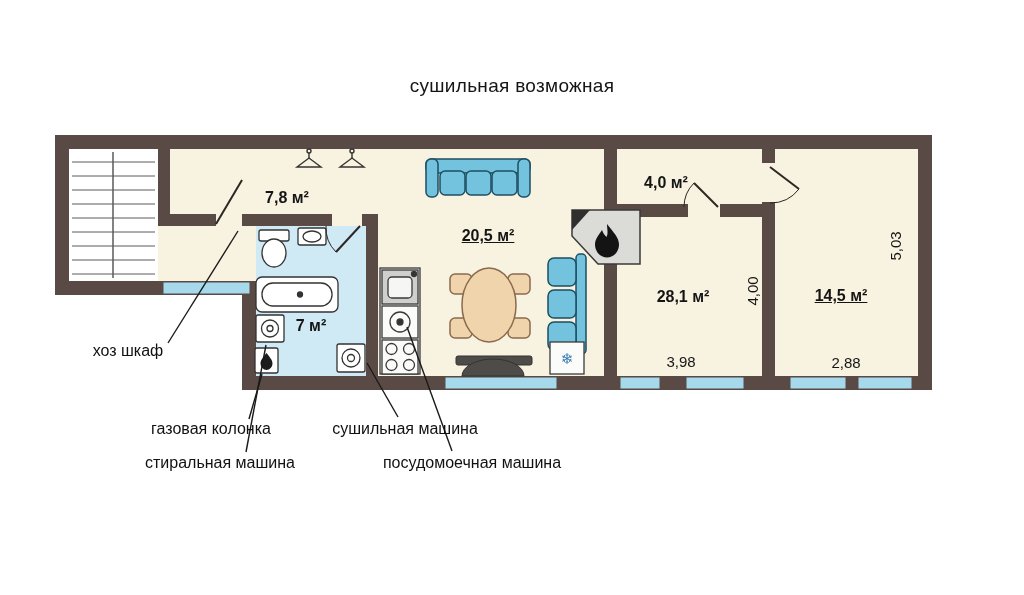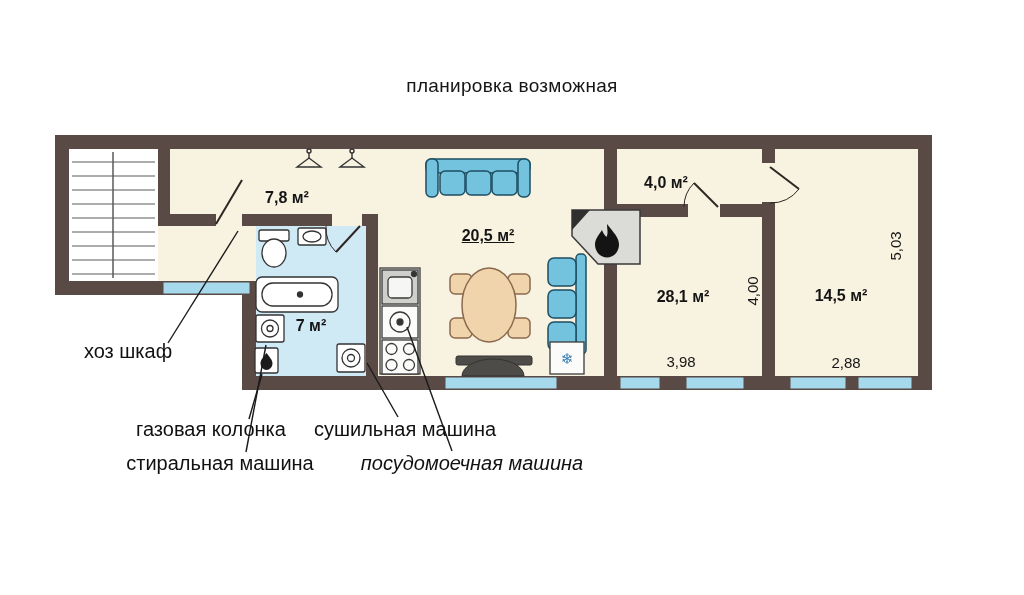--- a/index.html
+++ b/index.html
@@ -4,21 +4,21 @@
 <style>
   html,body{margin:0;padding:0;background:#fff;}
   body{font-family:"Liberation Sans",sans-serif;}
   #canvas{position:relative;width:1024px;height:595px;background:#ffffff;overflow:hidden;}
   #plan-svg{position:absolute;left:0;top:0;}
   .lbl{position:absolute;transform:translate(-50%,-50%);white-space:nowrap;color:#151515;}
   .title{font-size:19px;font-weight:500;letter-spacing:.3px;}
   .area{font-size:16px;font-weight:600;}
   .dim{font-size:15px;font-weight:500;}
   .vert{transform:translate(-50%,-50%) rotate(-90deg);}
-  .callout{font-size:20px;font-weight:400;color:#111;}
+  .callout{font-size:16px;font-weight:400;color:#111;}
 </style>
 </head>
 <body>
 
 <div id="canvas">
 
   <svg id="plan-svg" width="1024" height="595" viewBox="0 0 1024 595">
 
     <path d="M69 149H918V376H256V295H69Z" fill="#f8f2e0"></path>
     <rect x="256" y="226" width="110" height="150" fill="#cfe9f5"></rect>
@@ -163,33 +163,33 @@
 
     <g stroke="#1a1a1a" stroke-width="1.4" fill="none">
       <path d="M168 343L238 231"></path>
       <path d="M249 419L262 374"></path>
       <path d="M246 452L266 345"></path>
       <path d="M398 417L367 363"></path>
       <path d="M452 451L407 327"></path>
     </g>
   </svg>
 
-  <div class="lbl title" style="left:512px;top:86px;">планировка возможная</div>
+  <div class="lbl title" style="left:512px;top:86px;">сушильная возможная</div>
 
   <div class="lbl area" style="left:287px;top:198px;">7,8 м²</div>
   <div class="lbl area" style="left:488px;top:236px;text-decoration:underline;">20,5 м²</div>
   <div class="lbl area" style="left:666px;top:183px;">4,0 м²</div>
   <div class="lbl area" style="left:683px;top:297px;">28,1 м²</div>
-  <div class="lbl area" style="left:841px;top:296px;">14,5 м²</div>
+  <div class="lbl area" style="left:841px;top:296px;text-decoration:underline;">14,5 м²</div>
   <div class="lbl area" style="left:311px;top:326px;">7 м²</div>
 
   <div class="lbl dim vert" style="left:895px;top:246px;">5,03</div>
   <div class="lbl dim vert" style="left:752px;top:291px;">4,00</div>
   <div class="lbl dim" style="left:681px;top:361px;">3,98</div>
   <div class="lbl dim" style="left:846px;top:362px;">2,88</div>
 
   <div class="lbl callout" style="left:128px;top:351px;">хоз шкаф</div>
   <div class="lbl callout" style="left:211px;top:429px;">газовая колонка</div>
   <div class="lbl callout" style="left:405px;top:429px;">сушильная машина</div>
   <div class="lbl callout" style="left:220px;top:463px;">стиральная машина</div>
-  <div class="lbl callout" style="left:472px;top:463px;font-style:italic;">посудомоечная машина</div>
+  <div class="lbl callout" style="left:472px;top:463px;">посудомоечная машина</div>
 
 </div>
 
 </body></html>

